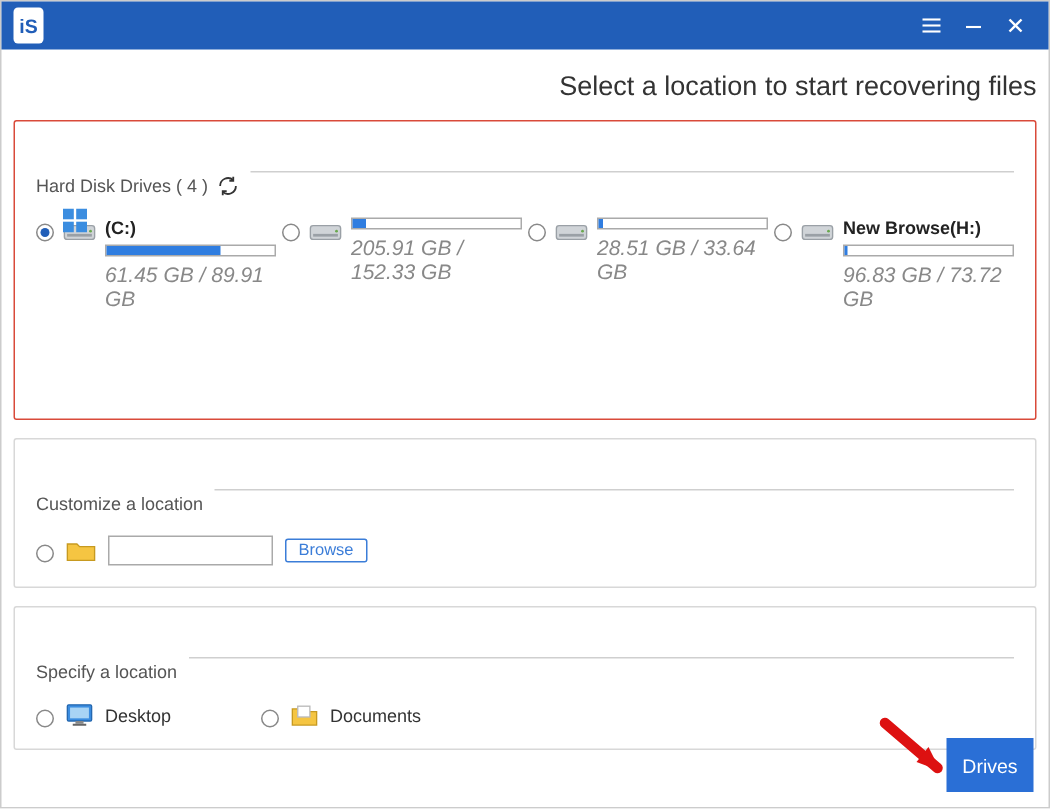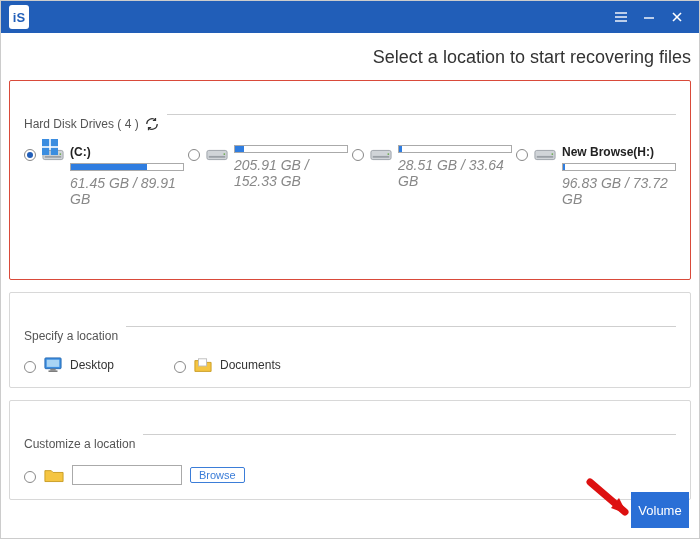--- a/index.html
+++ b/index.html
@@ -160,20 +160,37 @@
                 <span class="fill" style="width:2%"></span>
               </span>
       <span class="drive-size">96.83 GB / 73.72 GB</span>
     </span>
           </div>
         </div>
     </div>
 
     <div class="panel">
       <div class="section-label-row">
+        <span class="section-label">Customize a location</span>
+        <span class="divider"></span>
+      </div>
+      <div class="custom-row">
+        <span class="radio"></span>
+        <span class="folder-icon">
+          <svg viewBox="0 0 22 18">
+              <path d="M1 4 L8 4 L10 6 L21 6 L21 16 L1 16 Z" fill="#f5c542" stroke="#c79a20"></path>
+            </svg>
+        </span>
+        <input class="path-input" type="text" value="" style="">
+        <button class="browse-btn">Browse</button>
+      </div>
+    </div>
+
+    <div class="panel">
+      <div class="section-label-row">
         <span class="section-label">Specify a location</span>
         <span class="divider"></span>
       </div>
       <div class="loc-row">
         <div class="loc-item">
           <span class="radio"></span>
           <span class="loc-icon">
             <svg viewBox="0 0 20 18">
                 <rect x="1" y="1" width="18" height="12" rx="1" fill="#3b8de0" stroke="#2568b0"></rect>
                 <rect x="3" y="3" width="14" height="8" fill="#a8d4f5"></rect>
@@ -189,38 +206,21 @@
             <svg viewBox="0 0 20 18">
                 <path d="M1 4 L7 4 L9 6 L19 6 L19 16 L1 16 Z" fill="#f5c542" stroke="#c79a20"></path>
                 <rect x="5" y="2" width="9" height="8" fill="#fff" stroke="#bbb"></rect>
               </svg>
           </span>
           <span>Documents</span>
         </div>
       </div>
     </div>
 
-    <div class="panel">
-      <div class="section-label-row">
-        <span class="section-label">Customize a location</span>
-        <span class="divider"></span>
-      </div>
-      <div class="custom-row">
-        <span class="radio"></span>
-        <span class="folder-icon">
-          <svg viewBox="0 0 22 18">
-              <path d="M1 4 L8 4 L10 6 L21 6 L21 16 L1 16 Z" fill="#f5c542" stroke="#c79a20"></path>
-            </svg>
-        </span>
-        <input class="path-input" type="text" value="" style="">
-        <button class="browse-btn">Browse</button>
-      </div>
-    </div>
-
-    <button class="start-btn">Volume</button>
+    <button class="start-btn">Drives</button>
 
     <div class="arrow">
       <svg viewBox="0 0 50 50">
           <defs></defs>
         <path d="M5 8 L40 38" stroke="#d11" stroke-width="7" stroke-linecap="round"></path>
         <path d="M42 40 L26 34 L34 24 Z" fill="#d11"></path>
       </svg>
     </div>
   </div>
 </div>

